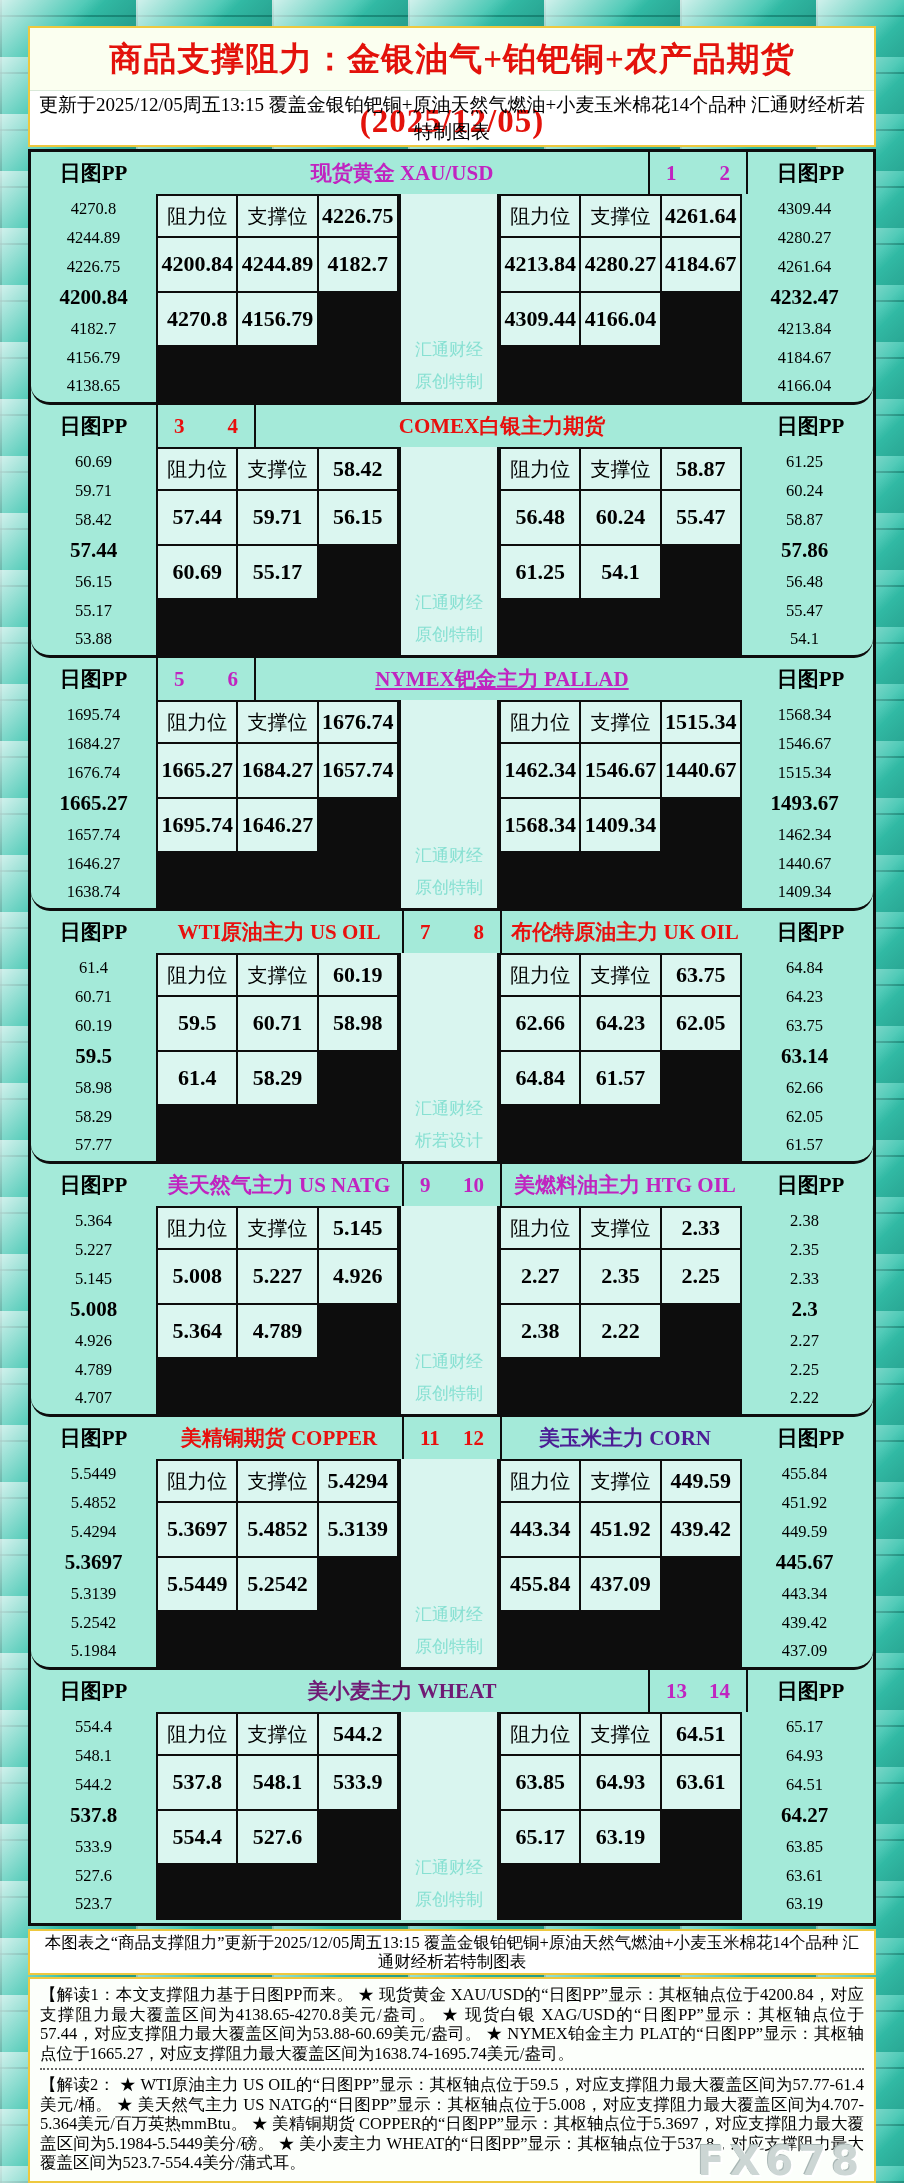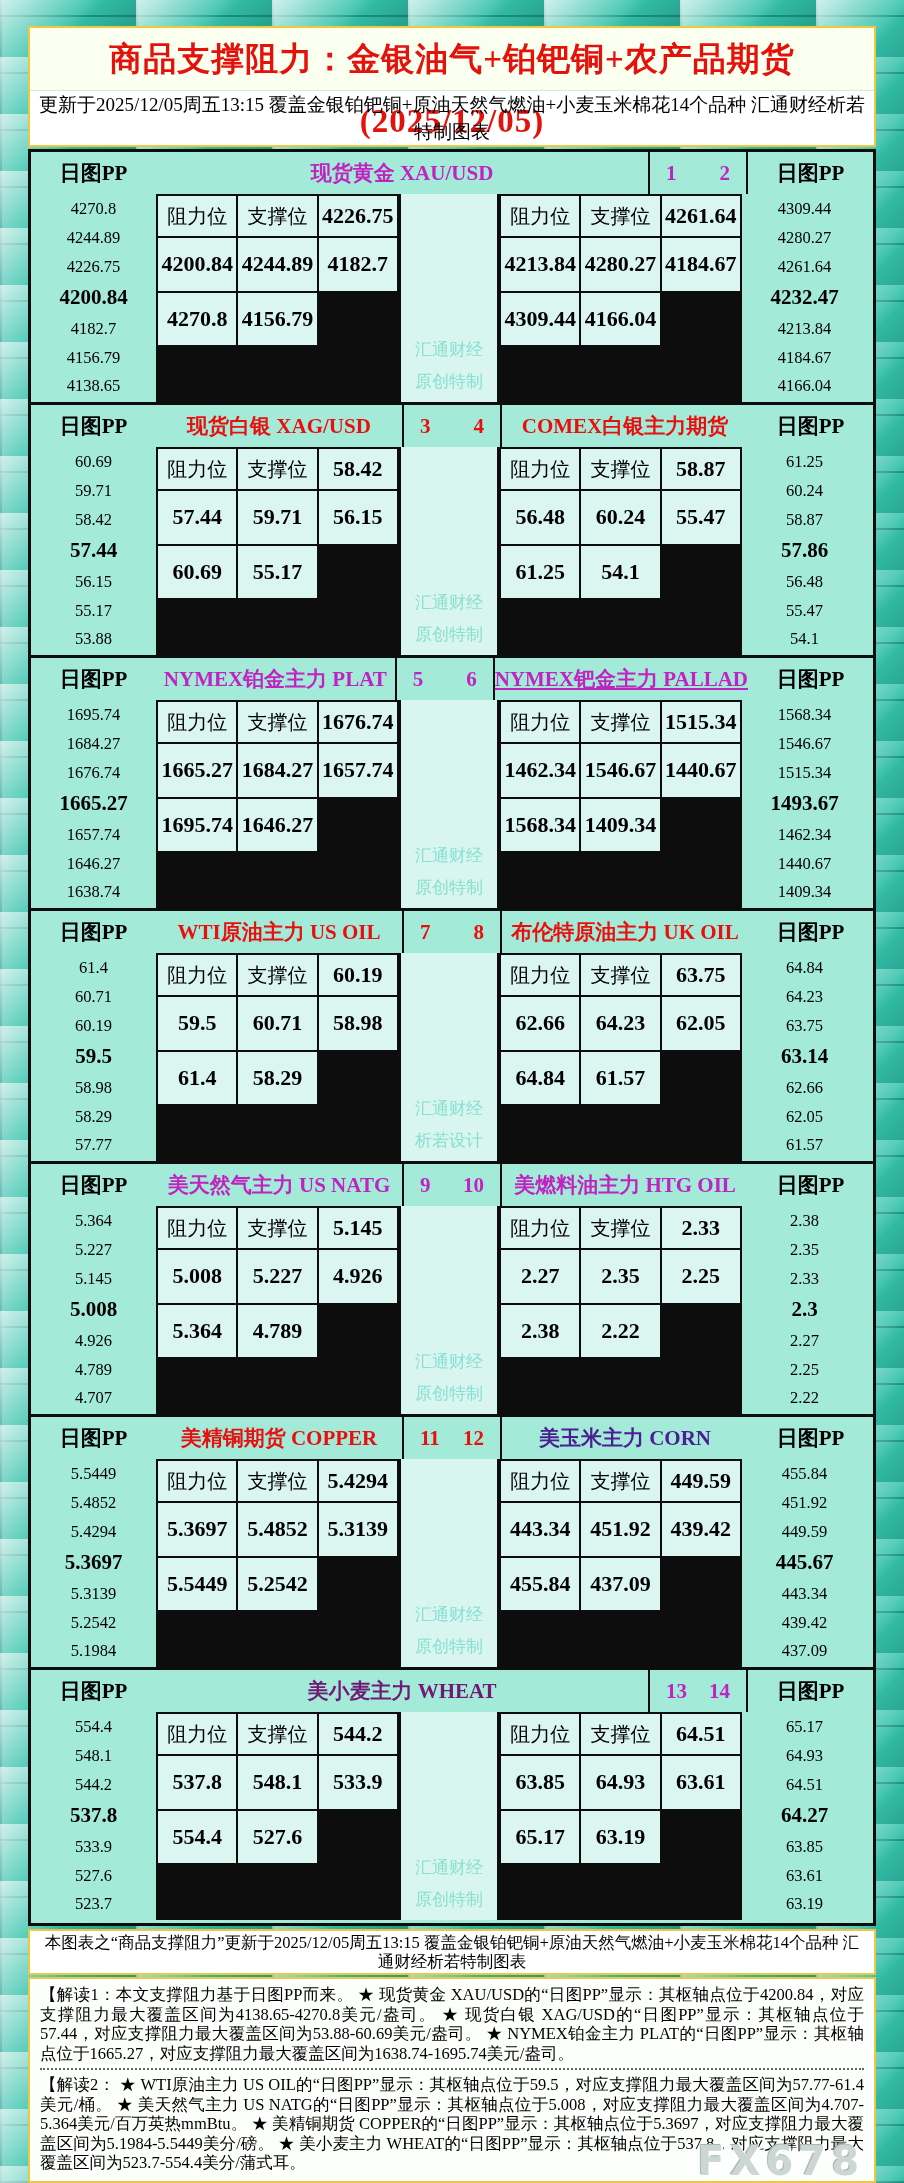--- a/index.html
+++ b/index.html
@@ -27,21 +27,21 @@
     height:62px; line-height:62px; text-align:center;
     font-size:33px; font-weight:bold; color:#e3120b; letter-spacing:1px;
   }
   .subtitle{
     background:#ffffff; border-top:1px solid #d8e8d8;
     font-size:19px; line-height:27px; text-align:center; color:#000;
   }
 
   
   .board{ margin-top:2px; border:3px solid #0d0d0d; background:#a4ead9; }
-  .panel{ height:253px; border-bottom:3px solid #0d0d0d; }
+  .panel{ height:253px; border-bottom:3px solid #0d0d0d;border-radius:19px; }
   .panel:last-child{ border-bottom:none; }
 
   .p-head{ height:42px; display:flex; align-items:stretch; }
   .h-pp{
     width:125px; display:flex; align-items:center; justify-content:center;
     font-size:21px; font-weight:bold;
   }
   .h-title{
     flex:1; display:flex; align-items:center; justify-content:center;
     font-size:21px; font-weight:bold; white-space:nowrap;
@@ -160,21 +160,20 @@
               <div class="pp-val">4213.84</div>
               <div class="pp-val">4184.67</div>
               <div class="pp-val">4166.04</div>
             </div>
     </div>
   </div>
 
   <div class="panel">
     <div class="p-head">
       <div class="h-pp">日图PP</div>
-      <div class="h-title" style="color: rgb(232, 16, 14);">现货白银 XAG/USD</div>
       <div class="h-pair" style="color: rgb(232, 16, 14);">
         <span>3</span>
         <span>4</span>
       </div>
       <div class="h-title" style="color: rgb(232, 16, 14);">COMEX白银主力期货</div>
       <div class="h-pp">日图PP</div>
     </div>
     <div class="p-body">
       <div class="pp-col">
               <div class="pp-val">60.69</div>
@@ -217,21 +216,20 @@
               <div class="pp-val">56.48</div>
               <div class="pp-val">55.47</div>
               <div class="pp-val">54.1</div>
             </div>
     </div>
   </div>
 
   <div class="panel">
     <div class="p-head">
       <div class="h-pp">日图PP</div>
-      <div class="h-title" style="color: rgb(192, 36, 192);">NYMEX铂金主力 PLAT</div>
       <div class="h-pair" style="color: rgb(192, 36, 192);">
         <span>5</span>
         <span>6</span>
       </div>
       <div class="h-title" style="color: rgb(192, 36, 192); text-decoration: underline;">NYMEX钯金主力 PALLAD</div>
       <div class="h-pp">日图PP</div>
     </div>
     <div class="p-body">
       <div class="pp-col">
               <div class="pp-val">1695.74</div>

